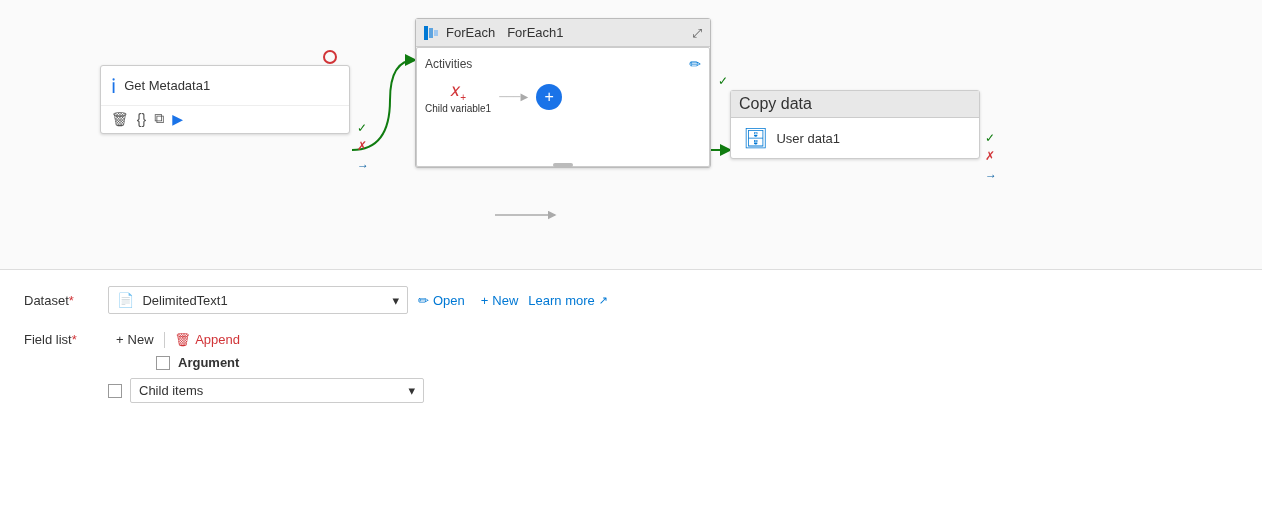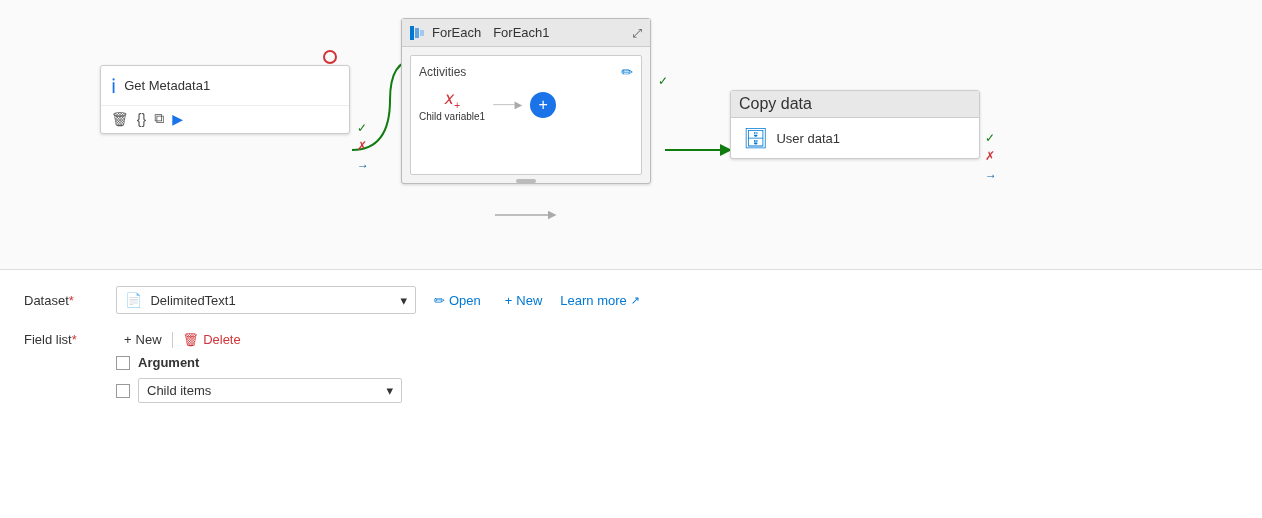--- a/index.html
+++ b/index.html
@@ -58,28 +58,27 @@
       border-top: 1px solid #eee;
     }
     .node-footer-icon {
       color: #555;
       font-size: 14px;
       cursor: pointer;
     }
 
     
     .node-foreach {
-      left: 401px;
+      left: 415px;
       top: 18px;
-      width: 250px;
+      width: 296px;
       background: #f3f3f3;
       border: 1px solid #bbb;
     }
     .node-foreach .inner-activities {
-      margin: 8px;
       background: #fff;
       border: 1px solid #ccc;
       border-radius: 2px;
       padding: 8px;
       min-height: 120px;
     }
     .activities-header {
       font-size: 12px;
       color: #444;
       margin-bottom: 8px;
@@ -182,21 +181,21 @@
 
     
     .settings-content {
       padding: 16px 24px;
     }
 
     .form-row {
       display: flex;
       align-items: center;
       margin-bottom: 14px;
-      gap: 12px;
+      gap: 4px;
     }
     .form-label {
       font-size: 13px;
       color: #333;
       min-width: 80px;
     }
     .required-star {
       color: #d13438;
     }
 
@@ -269,41 +268,42 @@
       background: #ccc;
       margin: 0 2px;
     }
     .field-table-header {
       display: flex;
       align-items: center;
       gap: 8px;
       padding: 4px 0;
       font-weight: 600;
       font-size: 13px;
+      margin-left: 48px;
     }
     .field-table-row {
       display: flex;
       align-items: center;
       gap: 8px;
       margin-top: 4px;
     }
     .checkbox {
       width: 14px; height: 14px;
       border: 1px solid #999;
       background: #fff;
       display: inline-block;
       flex-shrink: 0;
     }
     .field-dropdown {
       display: flex;
       align-items: flex-end;
       border: 1px solid #ccc;
       border-radius: 2px;
       padding: 4px 8px;
-      width: 264px;
+      width: 294px;
       background: #fff;
       cursor: pointer;
       font-size: 13px;
       justify-content: space-between;
     }
 
     
     .foreach-icon {
       display: inline-flex;
       gap: 1px;
@@ -474,21 +474,21 @@
       <div>
 
         <div class="field-list-actions">
           <button class="field-action-btn">
             <span>+</span>
             <span>New</span>
           </button>
           <div class="divider-v"></div>
           <button class="field-action-btn delete">
             <span>🗑</span>
-            <span>Delete</span>
+            <span>Append</span>
           </button>
         </div>
 
         <div class="field-table-header">
           <div class="checkbox"></div>
           <span>Argument</span>
         </div>
 
         <div class="field-table-row">
           <div class="checkbox"></div>

